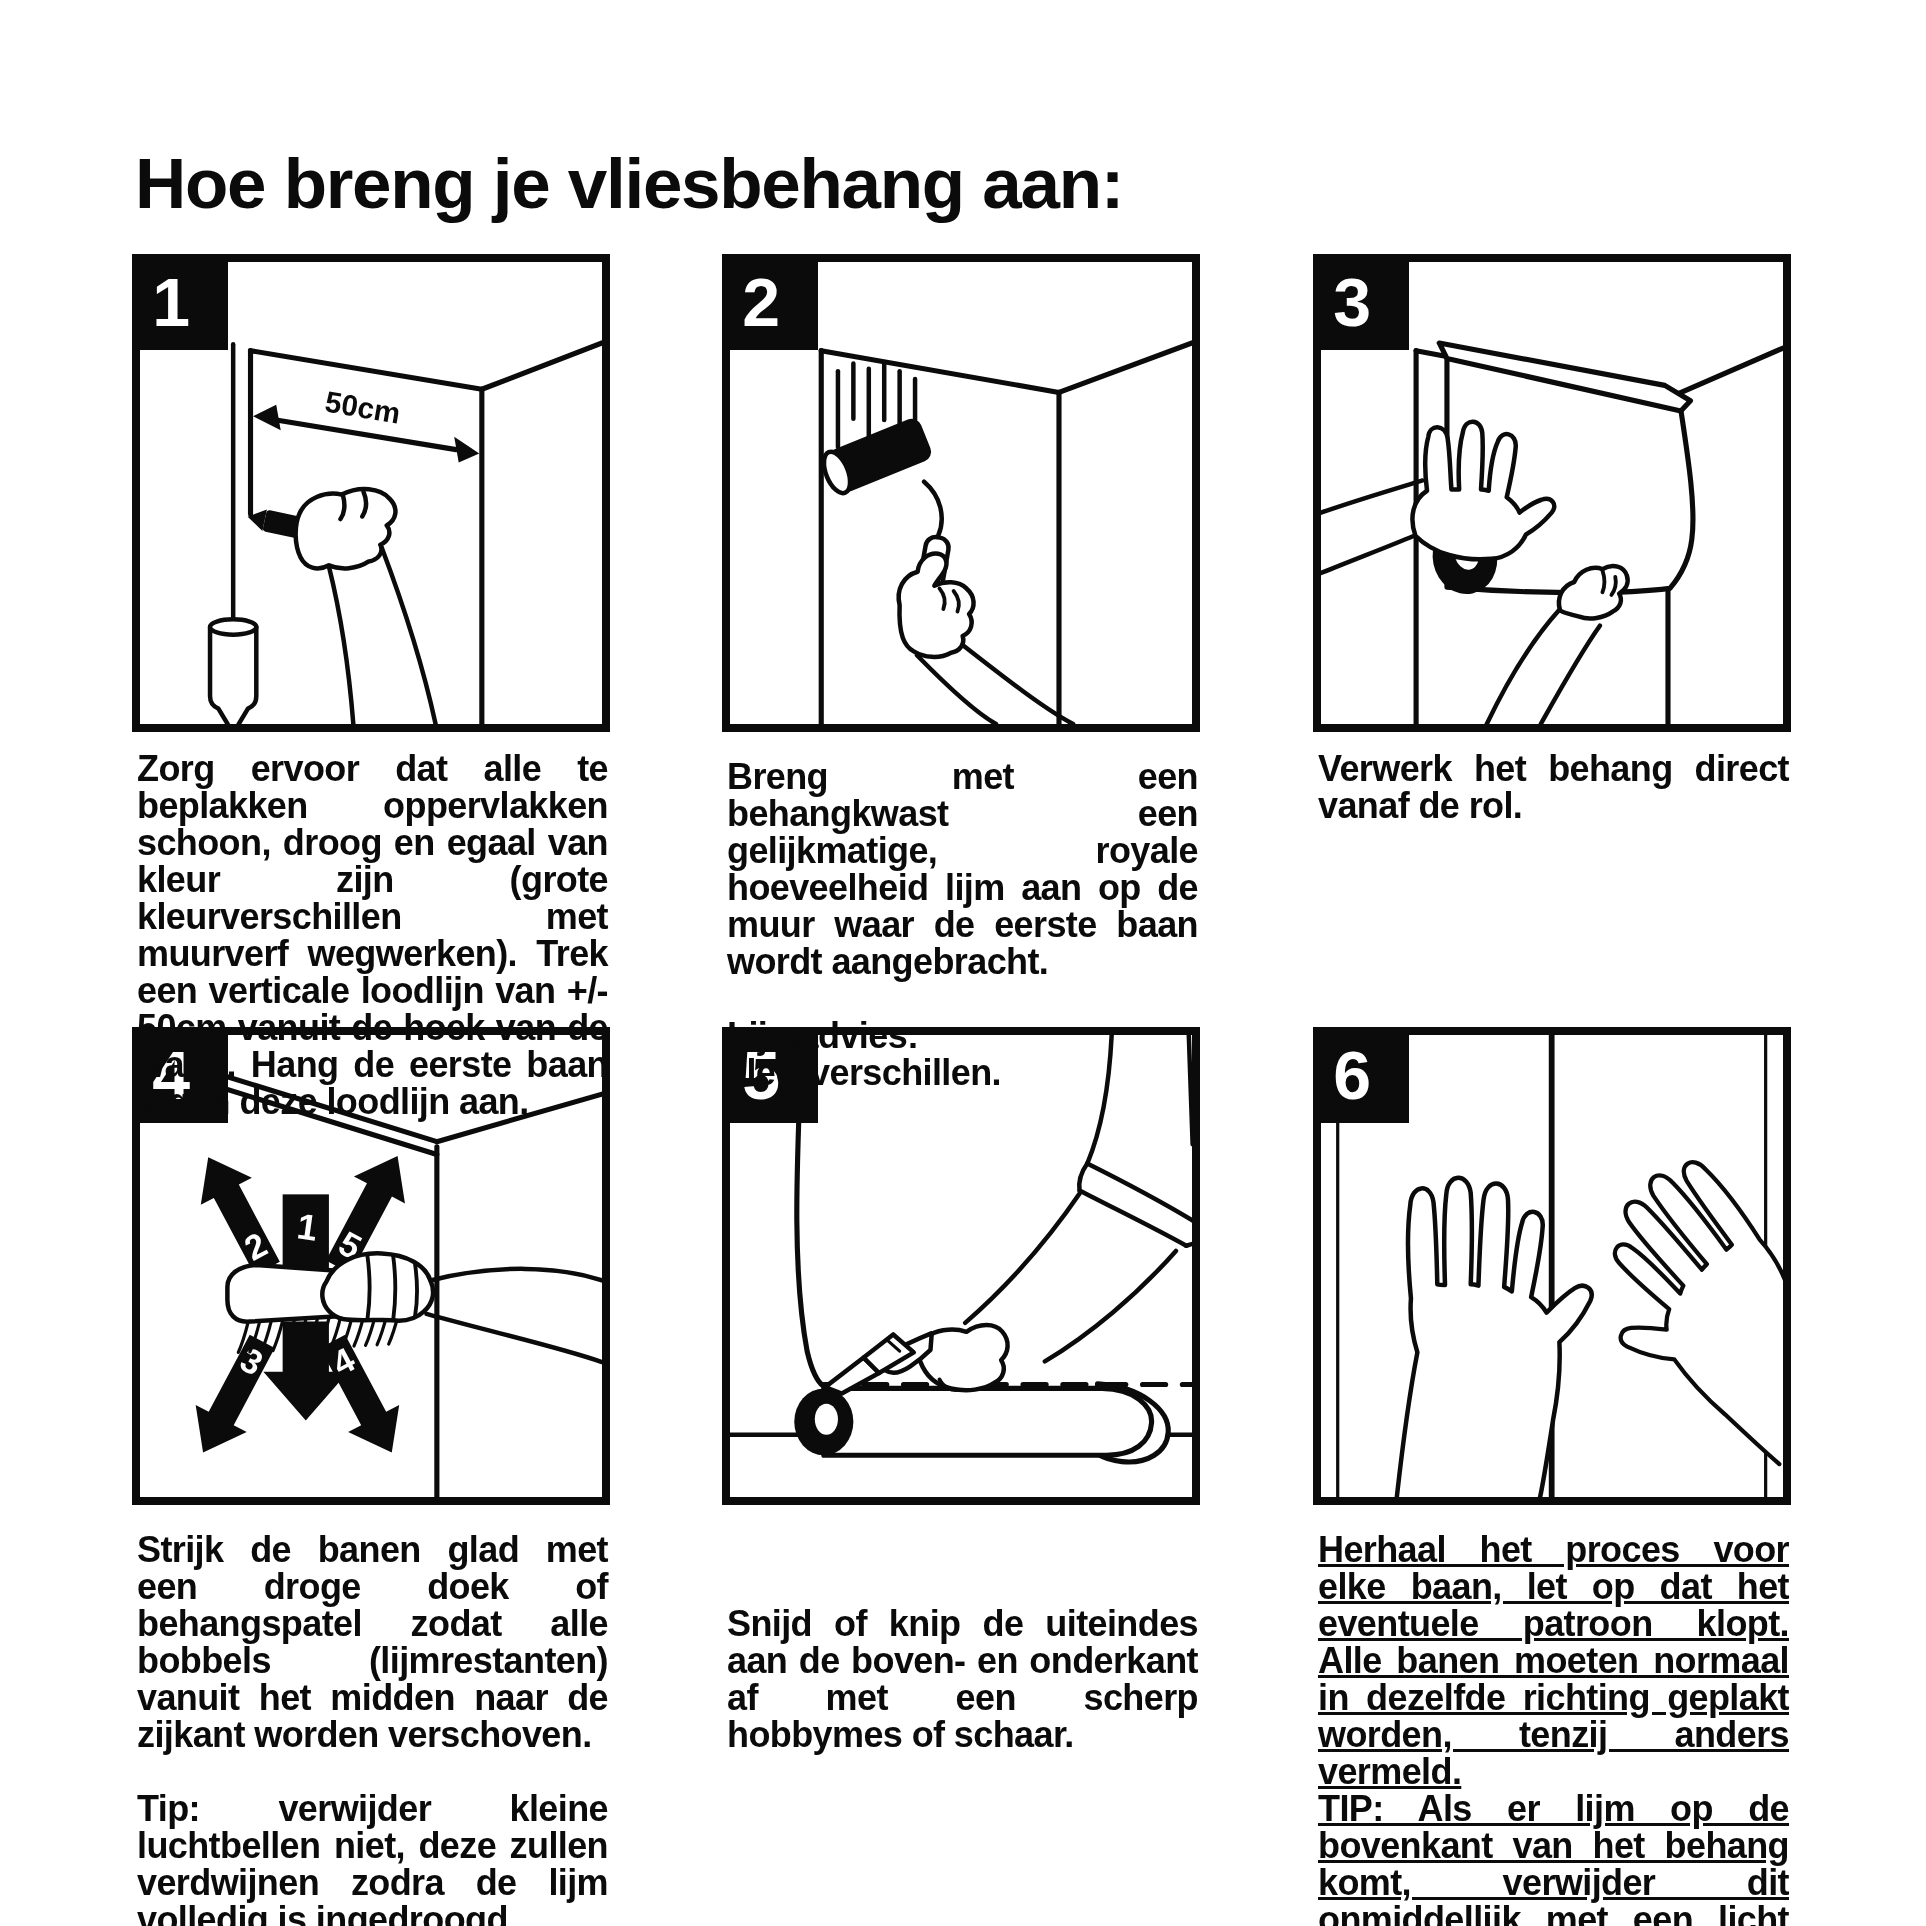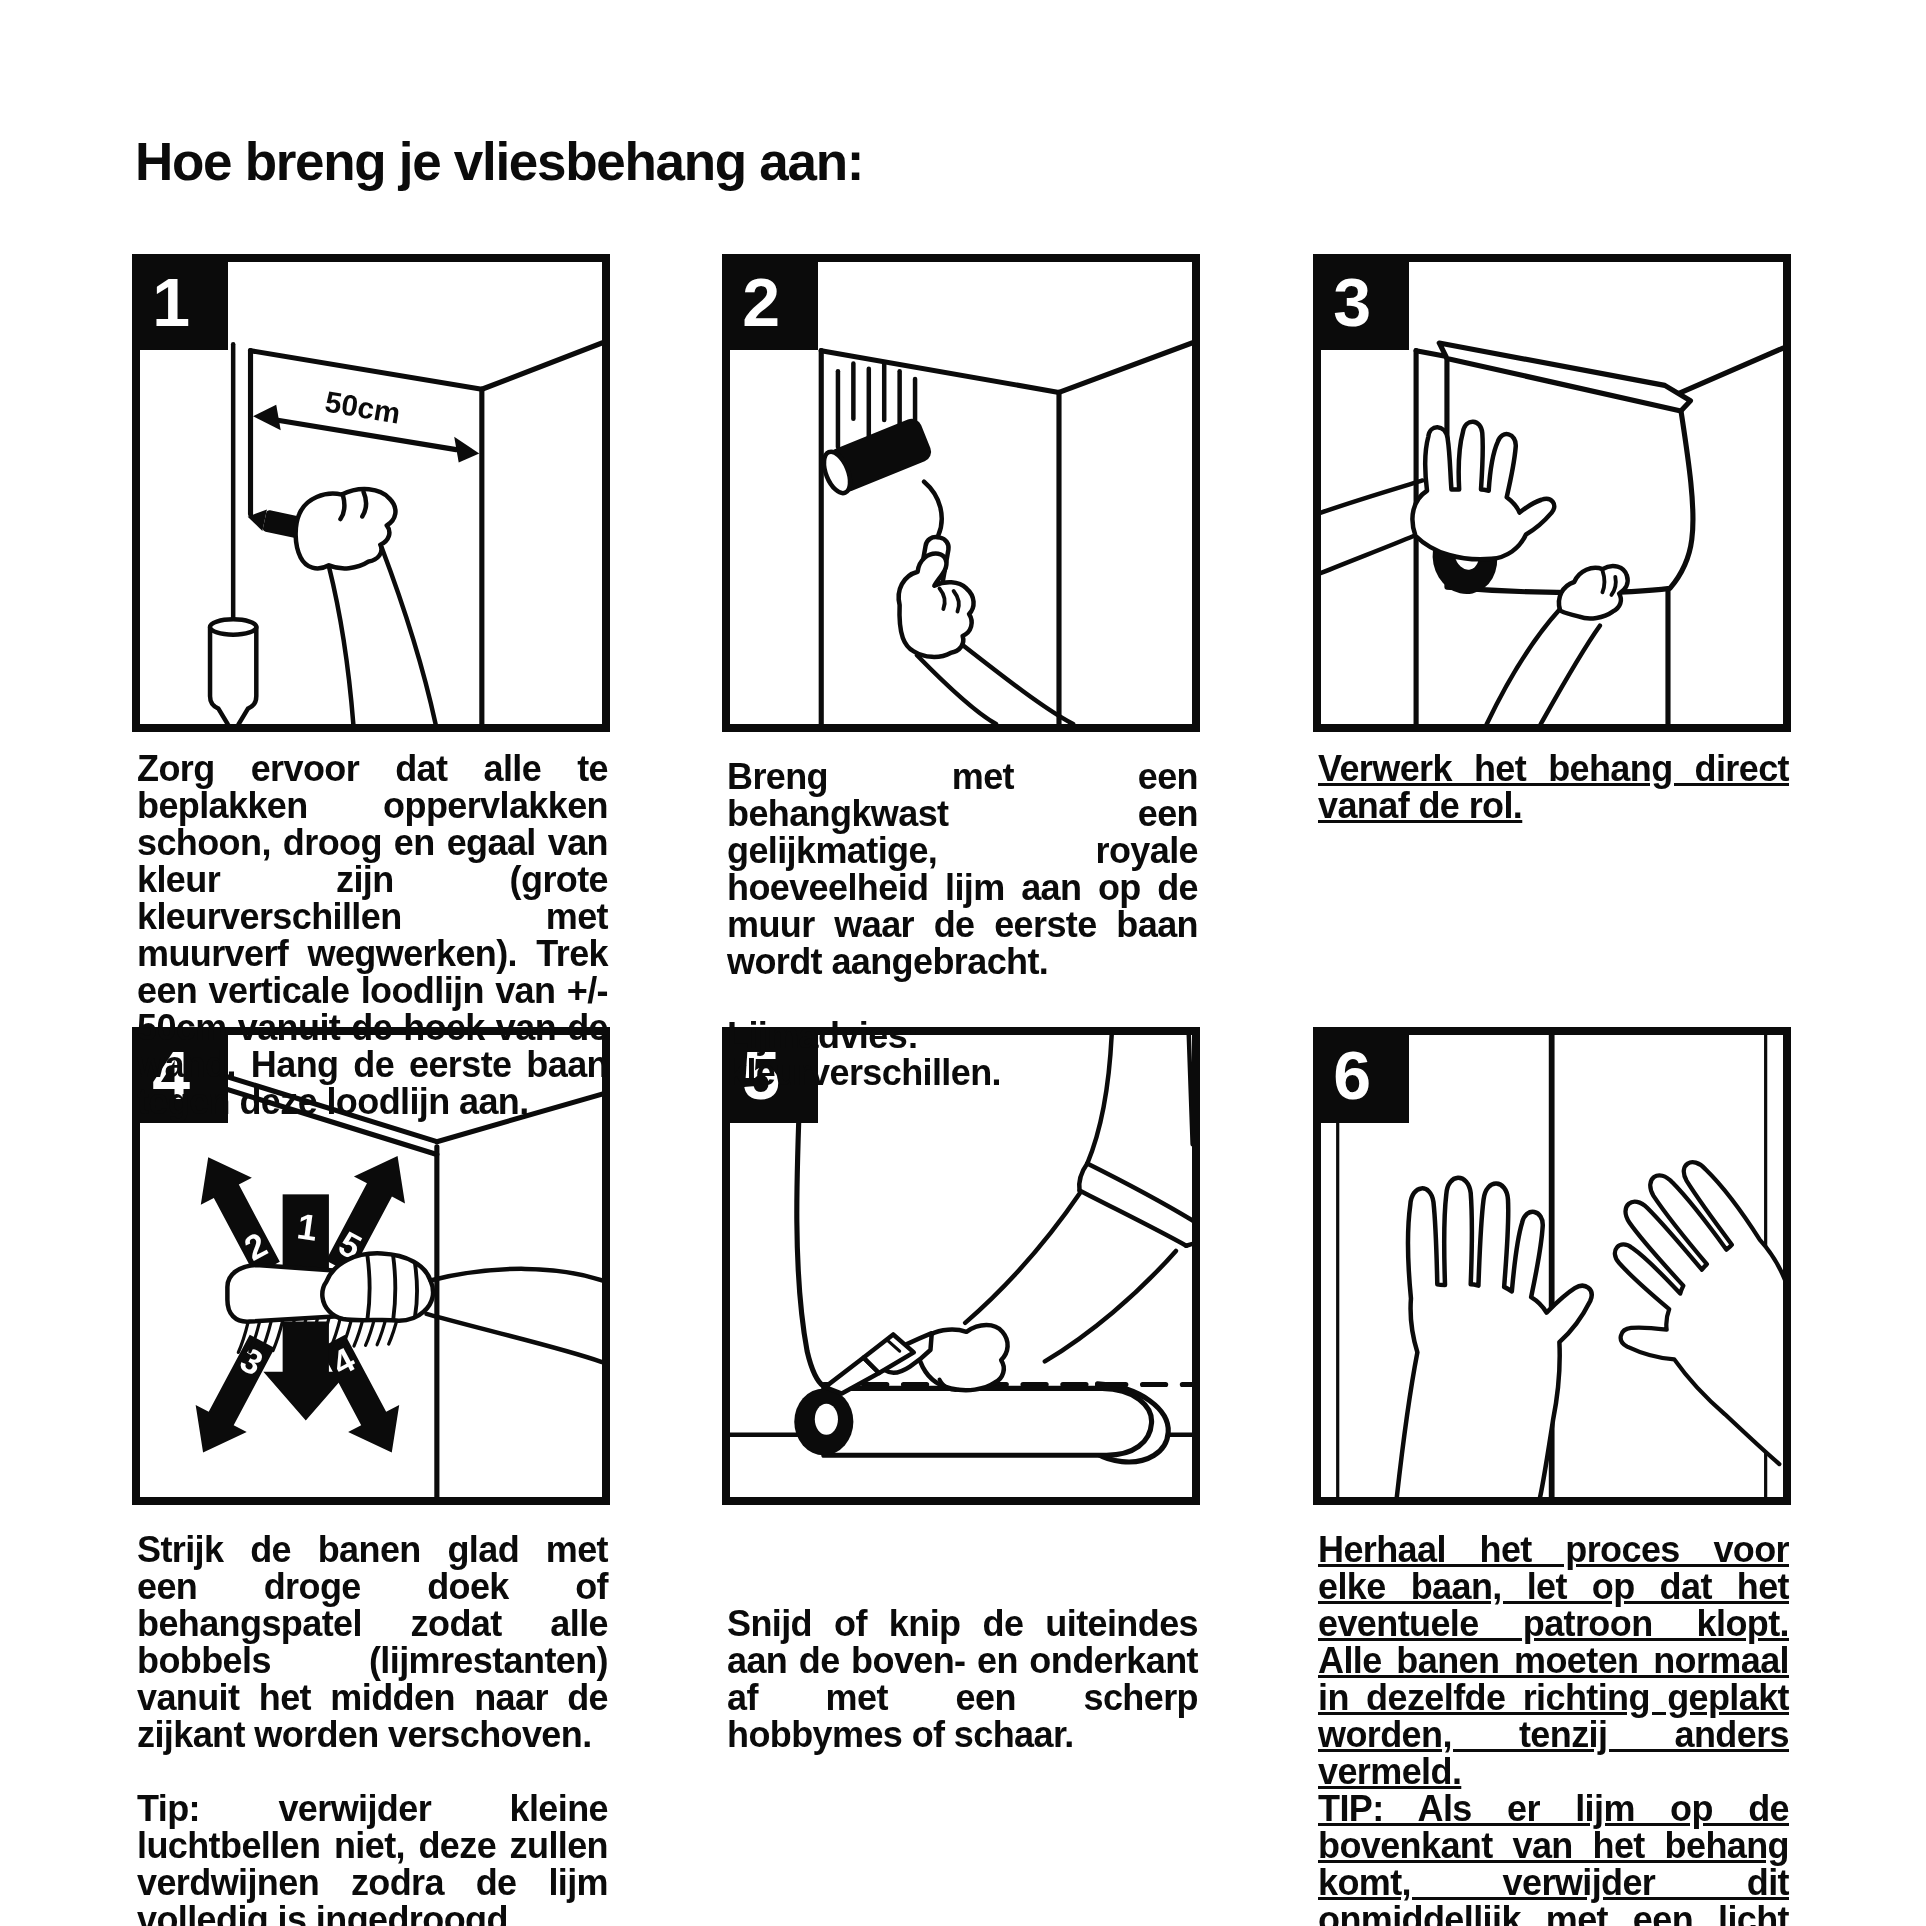--- a/index.html
+++ b/index.html
@@ -1,18 +1,18 @@
 <!DOCTYPE html>
 <html style="font-size:10.3px"><head>
 <meta charset="utf-8">
 <style>
   html,body{margin:0;padding:0;}
   body{position:relative;width:1926px;height:1926px;background:#ffffff;
        font-family:"Liberation Sans",sans-serif;color:#0b0b0b;overflow:hidden;}
-  .title{position:absolute;left:135px;top:95px;font-size:53px;font-weight:bold;
+  .title{position:absolute;left:135px;top:95px;font-size:71px;font-weight:bold;
          letter-spacing:-1.3px;white-space:nowrap;}
   .panel{position:absolute;width:478px;height:478px;border:8.3px solid #0b0b0b;
          box-sizing:border-box;background:#fff;}
   .panel svg{position:absolute;left:0;top:0;width:100%;height:100%;
              stroke-linecap:round;stroke-linejoin:round;}
   .numbox{position:absolute;left:-8.3px;top:-8.3px;width:96px;height:96px;background:#0b0b0b;
           color:#fff;display:flex;align-items:center;box-sizing:border-box;padding-left:20.5px;
           font-size:68px;font-weight:bold;}
   .caption{position:absolute;width:471px;font-size:36px;line-height:37px;font-weight:bold;
            text-align:justify;letter-spacing:-0.6px;}
@@ -246,21 +246,21 @@
   </div>
 </section>
 
 <div class="caption" style="left:137px;top:750px;">
   <p>Zorg ervoor dat alle te beplakken oppervlakken schoon, droog en egaal van kleur zijn (grote kleurverschillen met muurverf wegwerken). Trek een verticale loodlijn van +/- 50cm vanuit de hoek van de wand. Hang de eerste baan tegen deze loodlijn aan.</p>
 </div>
 <div class="caption" style="left:727px;top:750px;margin-top:8px;">
   <p>Breng met een behangkwast een gelijkmatige, royale hoeveelheid lijm aan op de muur waar de eerste baan wordt aangebracht.</p>
   <p class="gap">Lijmadvies: kleurverschillen.</p>
 </div>
-<div class="caption" style="left:1318px;top:750px;text-decoration:underline;">
+<div class="caption" style="left:1318px;top:750px;">
   <p>Verwerk het behang direct vanaf de rol.</p>
 </div>
 <div class="caption" style="left:137px;top:1531px;">
   <p>Strijk de banen glad met een droge doek of behangspatel zodat alle bobbels (lijmrestanten) vanuit het midden naar de zijkant worden verschoven.</p>
   <p class="gap">Tip: verwijder kleine luchtbellen niet, deze zullen verdwijnen zodra de lijm volledig is ingedroogd.</p>
 </div>
 <div class="caption" style="left:727px;top:1605px;">
   <p>Snijd of knip de uiteindes aan de boven- en onderkant af met een scherp hobbymes of schaar.</p>
 </div>
 <div class="caption" style="left:1318px;top:1531px;text-decoration:underline;">

